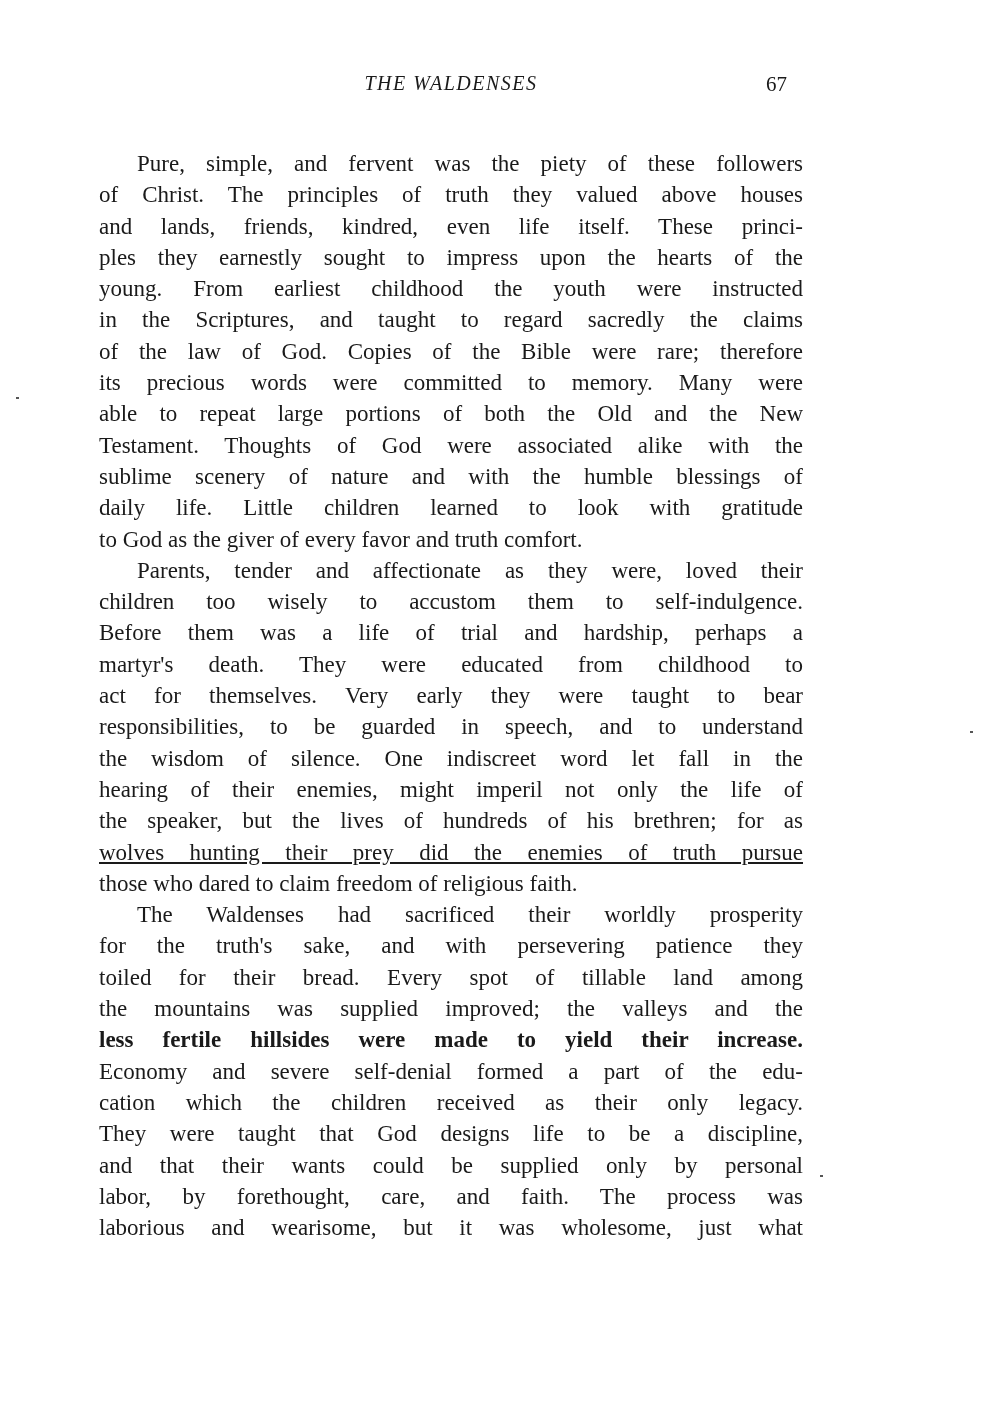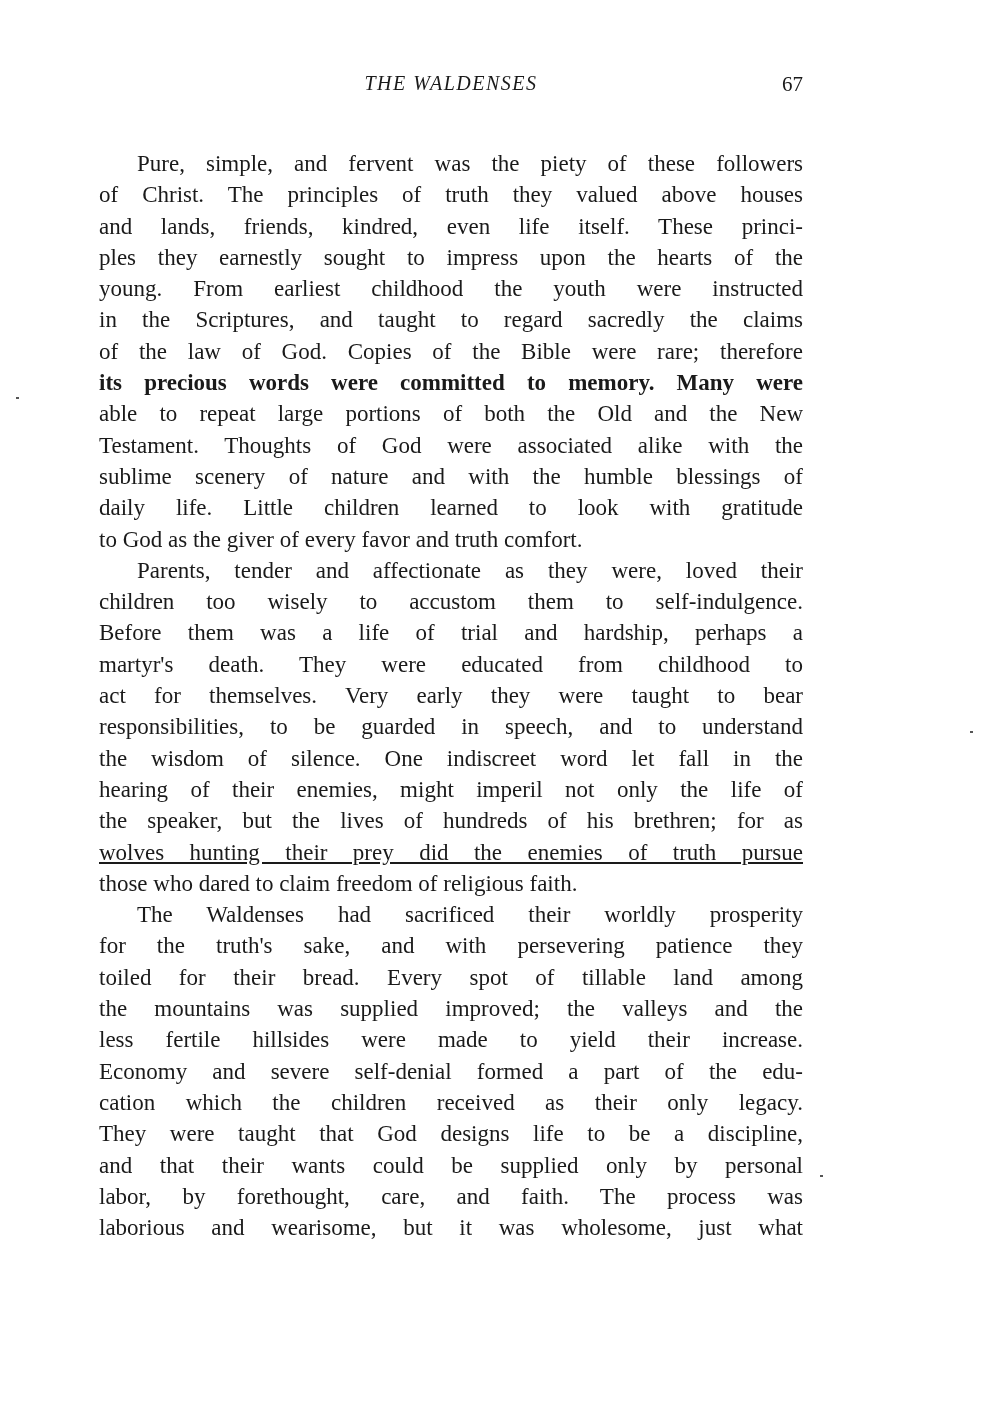--- a/index.html
+++ b/index.html
@@ -1,20 +1,20 @@
 <!DOCTYPE html>
 <html><head>
 <meta charset="utf-8">
 <style>
   html, body { margin: 0; padding: 0; background: #ffffff; }
   body { width: 1000px; height: 1405px; position: relative; overflow: hidden; font-family: "Liberation Serif", "DejaVu Serif", serif; color: #1a1a1a; }
   .page { position: absolute; left: 0; top: 0; width: 1000px; height: 1405px; }
   .running-head { position: absolute; top: 72px; left: 99px; width: 704px; height: 30px; }
   .head-title { position: absolute; left: 0; right: 0; text-align: center; font-style: italic; font-size: 20px; letter-spacing: 1.5px; top: 0; }
-  .head-page { position: absolute; right: 0; top: 0; font-size: 21px; }
+  .head-page { position: absolute; right: 16px; top: 0; font-size: 21px; }
   .body { position: absolute; left: 99px; top: 148px; width: 704px; }
   .line { display: block; height: 31.3px; line-height: 31.3px; font-size: 23px; text-align: justify; text-align-last: justify; white-space: nowrap; overflow: visible; }
   .line.last { text-align-last: left; }
   .line.indent { padding-left: 38px; }
   .mark { position: absolute; width: 3px; height: 2px; background: #555; }
 </style>
 </head>
 <body>
 
 <div class="page">
@@ -26,21 +26,21 @@
   <div class="body">
 
     <div>
       <span class="line indent" style="white-space: nowrap;">Pure, simple, and fervent was the piety of these followers</span>
       <span class="line" style="white-space: nowrap;">of Christ.  The principles of truth they valued above houses</span>
       <span class="line" style="white-space: nowrap;">and lands, friends, kindred, even life itself.  These princi-</span>
       <span class="line" style="white-space: nowrap;">ples they earnestly sought to impress upon the hearts of the</span>
       <span class="line" style="white-space: nowrap;">young.  From earliest childhood the youth were instructed</span>
       <span class="line" style="white-space: nowrap;">in the Scriptures, and taught to regard sacredly the claims</span>
       <span class="line" style="white-space: nowrap;">of the law of God.  Copies of the Bible were rare; therefore</span>
-      <span class="line" style="white-space: nowrap; font-weight: bold;">its precious words were committed to memory.  Many were</span>
+      <span class="line" style="white-space: nowrap;">its precious words were committed to memory.  Many were</span>
       <span class="line" style="white-space: nowrap;">able to repeat large portions of both the Old and the New</span>
       <span class="line" style="white-space: nowrap;">Testament.  Thoughts of God were associated alike with the</span>
       <span class="line" style="white-space: nowrap;">sublime scenery of nature and with the humble blessings of</span>
       <span class="line" style="white-space: nowrap;">daily life.  Little children learned to look with gratitude</span>
       <span class="line last">to God as the giver of every favor and truth comfort.</span>
     </div>
 
     <div>
       <span class="line indent" style="white-space: nowrap;">Parents, tender and affectionate as they were, loved their</span>
       <span class="line" style="white-space: nowrap;">children too wisely to accustom them to self-indulgence.</span>
@@ -53,21 +53,21 @@
       <span class="line" style="white-space: nowrap;">the speaker, but the lives of hundreds of his brethren; for as</span>
       <span class="line" style="white-space: nowrap; text-decoration: underline;">wolves hunting their prey did the enemies of truth pursue</span>
       <span class="line last">those who dared to claim freedom of religious faith.</span>
     </div>
 
     <div>
       <span class="line indent" style="white-space: nowrap;">The Waldenses had sacrificed their worldly prosperity</span>
       <span class="line" style="white-space: nowrap;">for the truth's sake, and with persevering patience they</span>
       <span class="line" style="white-space: nowrap;">toiled for their bread.  Every spot of tillable land among</span>
       <span class="line" style="white-space: nowrap;">the mountains was supplied improved; the valleys and the</span>
-      <span class="line" style="white-space: nowrap;">less fertile hillsides were made to yield their increase.</span>
+      <span class="line" style="white-space: nowrap; font-weight: bold;">less fertile hillsides were made to yield their increase.</span>
       <span class="line" style="white-space: nowrap;">Economy and severe self-denial formed a part of the edu-</span>
       <span class="line" style="white-space: nowrap;">cation which the children received as their only legacy.</span>
       <span class="line" style="white-space: nowrap;">They were taught that God designs life to be a discipline,</span>
       <span class="line" style="white-space: nowrap;">and that their wants could be supplied only by personal</span>
       <span class="line" style="white-space: nowrap;">labor, by forethought, care, and faith.  The process was</span>
       <span class="line" style="white-space: nowrap;">laborious and wearisome, but it was wholesome, just what</span>
     </div>
   </div>
 
   <div class="mark" style="left:16px;top:397px;"></div>

